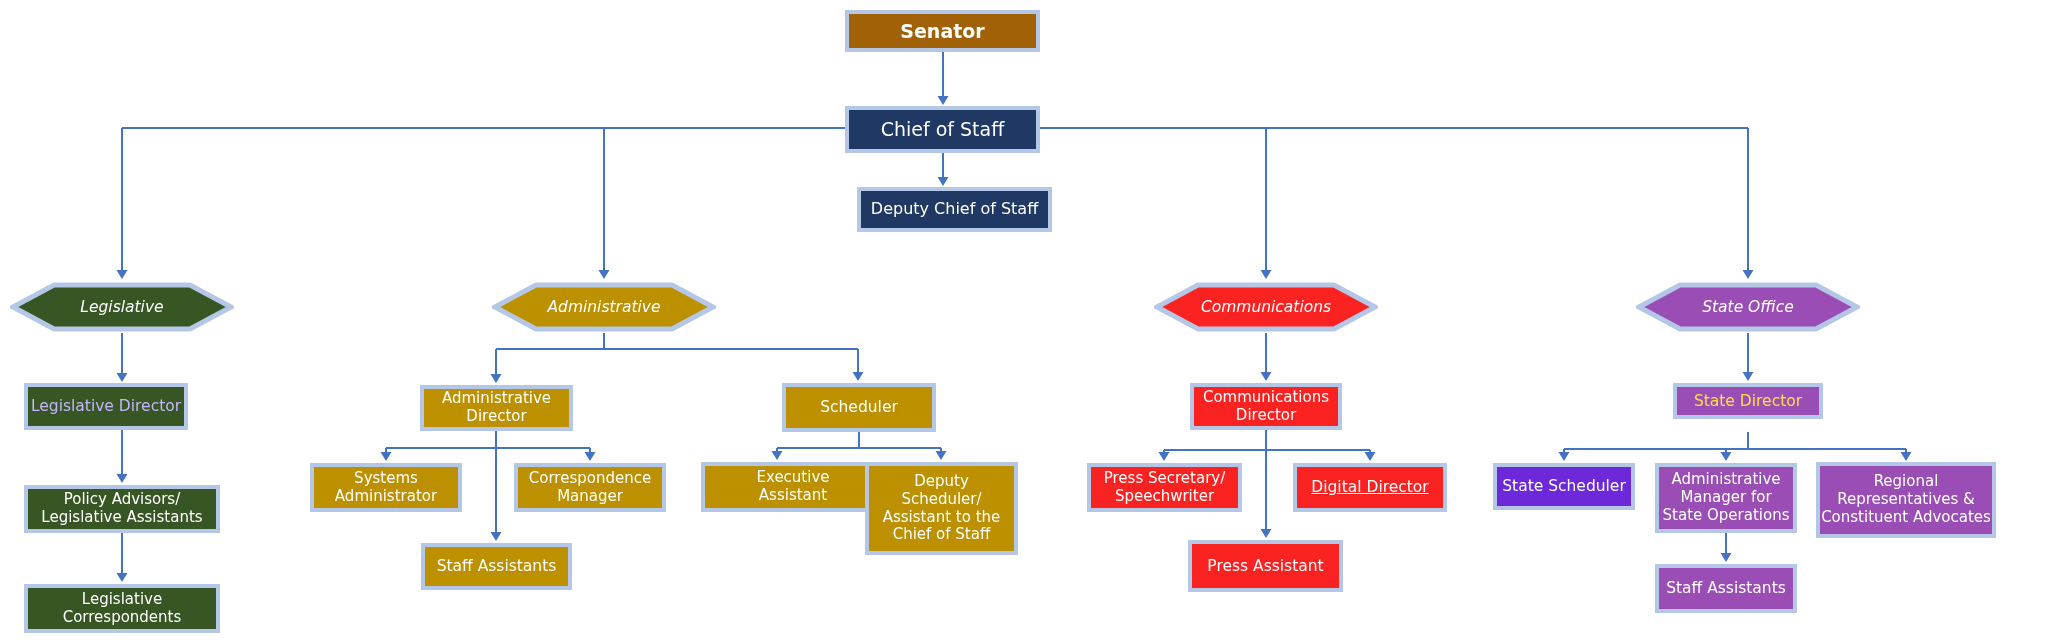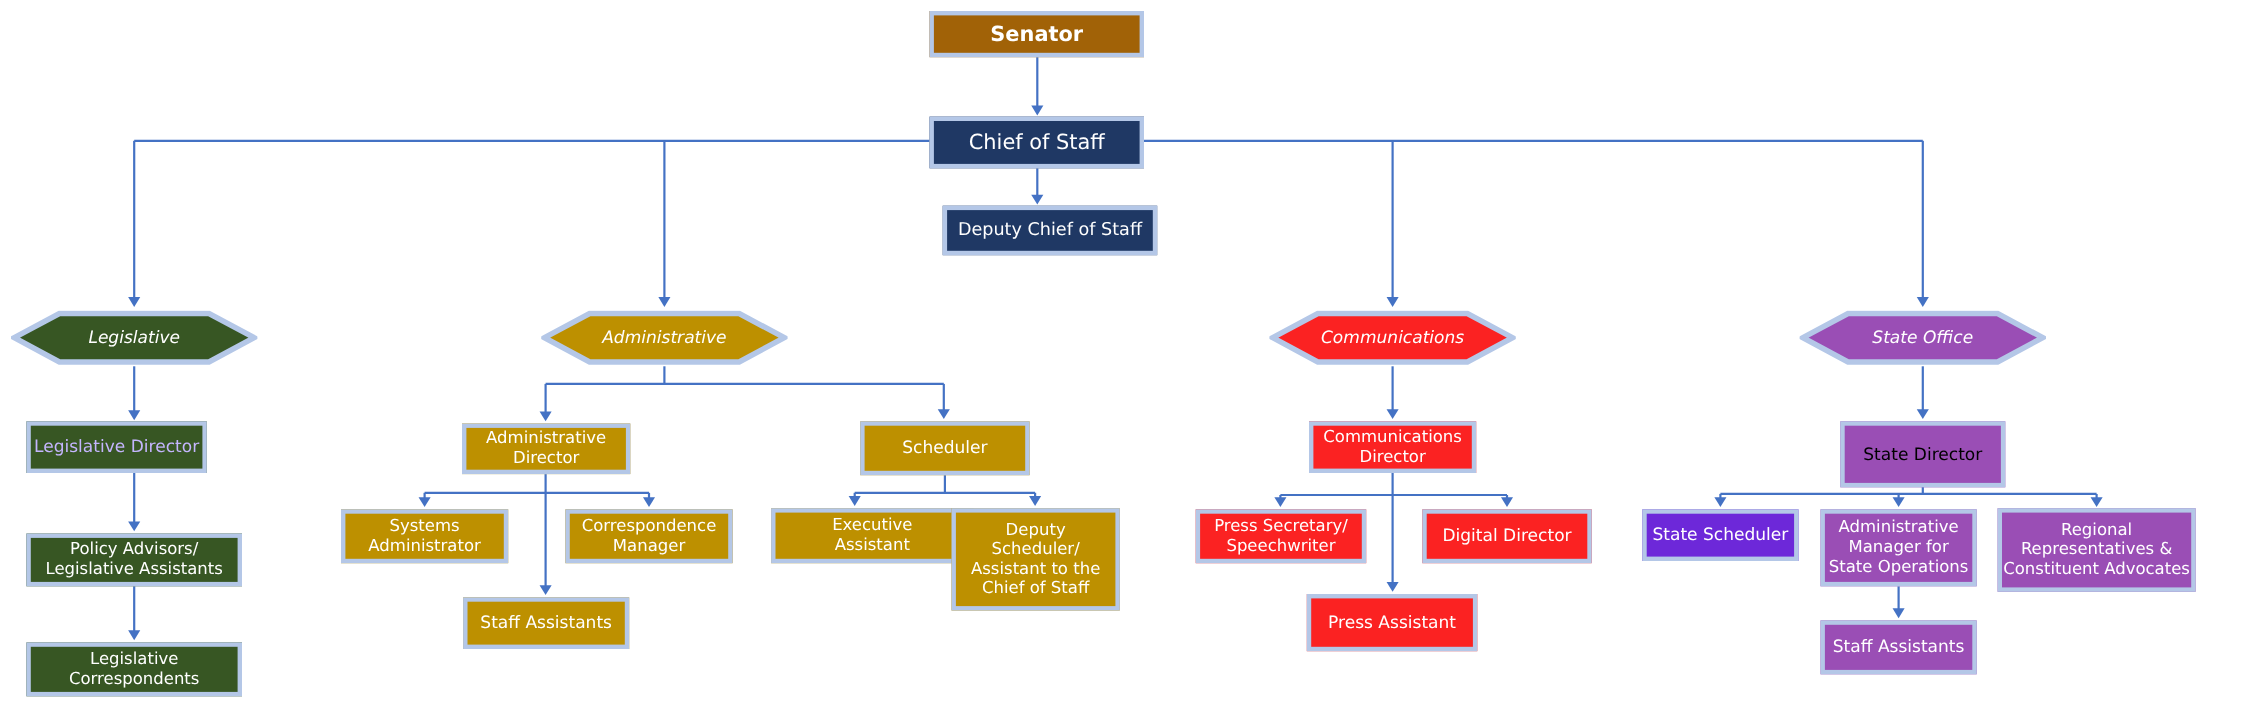--- a/index.html
+++ b/index.html
@@ -158,27 +158,27 @@
 Chief of Staff</span>
       </div>
       <div class="node box" style="left: 1190px; top: 383px; width: 152px; height: 47px; font-size: 15px; color: rgb(255, 255, 255); background: rgb(251, 34, 34); border-color: rgb(180, 199, 231); border-width: 4px;">
         <span class="node-label">Communications
 Director</span>
       </div>
       <div class="node box" style="left: 1087px; top: 463px; width: 155px; height: 49px; font-size: 15px; color: rgb(255, 255, 255); background: rgb(251, 34, 34); border-color: rgb(180, 199, 231); border-width: 4px;">
         <span class="node-label">Press Secretary/
 Speechwriter</span>
       </div>
-      <div class="node box" style="left: 1293px; top: 463px; width: 154px; height: 49px; font-size: 15.5px; color: rgb(255, 255, 255); background: rgb(251, 34, 34); border-color: rgb(180, 199, 231); border-width: 4px;">
+      <div class="node box" style="left: 1293px; top: 463px; width: 154px; height: 49px; font-size: 15.5px; color: rgb(255, 255, 255); background: rgb(251, 34, 34); border-color: rgb(180, 199, 231); border-width: 4px; text-decoration: underline;">
         <span class="node-label">Digital Director</span>
       </div>
       <div class="node box" style="left: 1188px; top: 540px; width: 155px; height: 52px; font-size: 15.5px; color: rgb(255, 255, 255); background: rgb(251, 34, 34); border-color: rgb(180, 199, 231); border-width: 4px;">
         <span class="node-label">Press Assistant</span>
       </div>
-      <div class="node box" style="left: 1673px; top: 383px; width: 150px; height: 60px; font-size: 15.5px; color: #000000; background: rgb(154, 78, 181); border-color: rgb(180, 199, 231); border-width: 4px;">
+      <div class="node box" style="left: 1673px; top: 383px; width: 150px; height: 36px; font-size: 15.5px; color: #fde047; background: rgb(154, 78, 181); border-color: rgb(180, 199, 231); border-width: 4px;">
         <span class="node-label">State Director</span>
       </div>
       <div class="node box" style="left: 1493px; top: 463px; width: 142px; height: 47px; font-size: 15.5px; color: rgb(255, 255, 255); background: #6d28d9; border-color: rgb(180, 199, 231); border-width: 4px;">
         <span class="node-label">State Scheduler</span>
       </div>
       <div class="node box" style="left: 1655px; top: 463px; width: 142px; height: 70px; font-size: 15px; color: rgb(255, 255, 255); background: rgb(154, 78, 181); border-color: rgb(180, 199, 231); border-width: 4px;">
         <span class="node-label">Administrative
 Manager for
 State Operations</span>
       </div>

